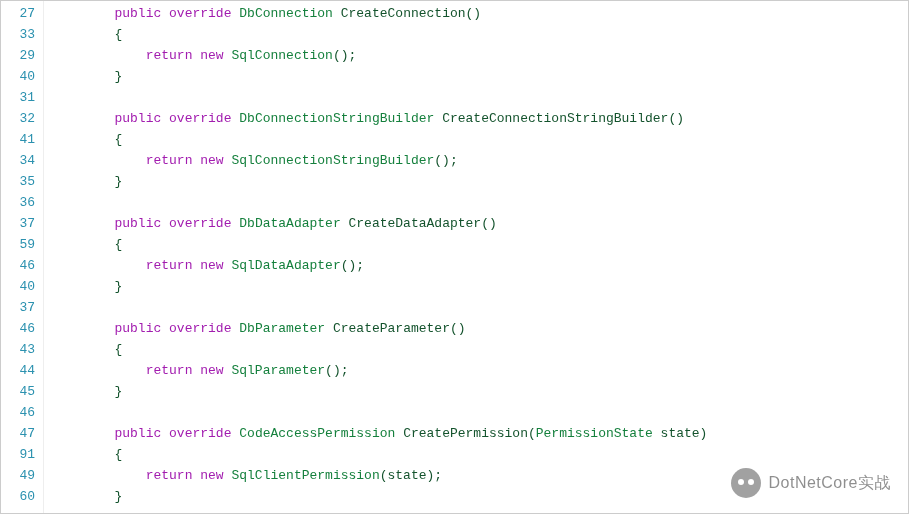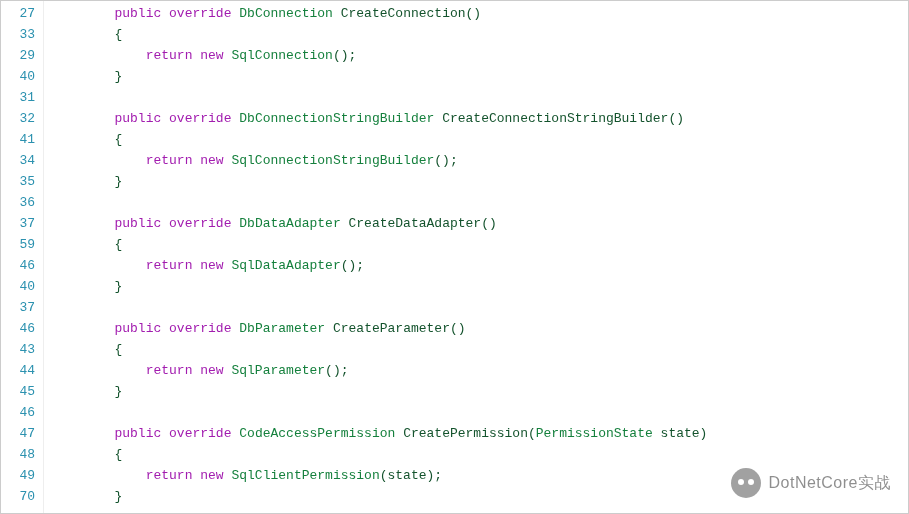--- a/index.html
+++ b/index.html
@@ -100,23 +100,23 @@
       <div class="ln">59</div>
       <div class="ln">46</div>
       <div class="ln">40</div>
       <div class="ln">37</div>
       <div class="ln">46</div>
       <div class="ln">43</div>
       <div class="ln">44</div>
       <div class="ln">45</div>
       <div class="ln">46</div>
       <div class="ln">47</div>
-      <div class="ln">48</div>
+      <div class="ln">91</div>
       <div class="ln">49</div>
-      <div class="ln">70</div>
+      <div class="ln">60</div>
     </div>
   <div class="code" id="code"><div class="code-line">        <span class="kw">public</span> <span class="kw">override</span> <span class="typ">DbConnection</span> <span class="plain">CreateConnection()</span></div><div class="code-line">        <span class="plain">{</span></div><div class="code-line">            <span class="kw">return</span> <span class="kw">new</span> <span class="typ">SqlConnection</span><span class="plain">();</span></div><div class="code-line">        <span class="plain">}</span></div><div class="code-line">&nbsp;</div><div class="code-line">        <span class="kw">public</span> <span class="kw">override</span> <span class="typ">DbConnectionStringBuilder</span> <span class="plain">CreateConnectionStringBuilder()</span></div><div class="code-line">        <span class="plain">{</span></div><div class="code-line">            <span class="kw">return</span> <span class="kw">new</span> <span class="typ">SqlConnectionStringBuilder</span><span class="plain">();</span></div><div class="code-line">        <span class="plain">}</span></div><div class="code-line">&nbsp;</div><div class="code-line">        <span class="kw">public</span> <span class="kw">override</span> <span class="typ">DbDataAdapter</span> <span class="plain">CreateDataAdapter()</span></div><div class="code-line">        <span class="plain">{</span></div><div class="code-line">            <span class="kw">return</span> <span class="kw">new</span> <span class="typ">SqlDataAdapter</span><span class="plain">();</span></div><div class="code-line">        <span class="plain">}</span></div><div class="code-line">&nbsp;</div><div class="code-line">        <span class="kw">public</span> <span class="kw">override</span> <span class="typ">DbParameter</span> <span class="plain">CreateParameter()</span></div><div class="code-line">        <span class="plain">{</span></div><div class="code-line">            <span class="kw">return</span> <span class="kw">new</span> <span class="typ">SqlParameter</span><span class="plain">();</span></div><div class="code-line">        <span class="plain">}</span></div><div class="code-line">&nbsp;</div><div class="code-line">        <span class="kw">public</span> <span class="kw">override</span> <span class="typ">CodeAccessPermission</span> <span class="plain">CreatePermission(</span><span class="typ">PermissionState</span> <span class="plain">state)</span></div><div class="code-line">        <span class="plain">{</span></div><div class="code-line">            <span class="kw">return</span> <span class="kw">new</span> <span class="typ">SqlClientPermission</span><span class="plain">(state);</span></div><div class="code-line">        <span class="plain">}</span></div></div>
 </div>
 
 <div class="watermark">
   <div class="watermark-icon"></div>
   <div class="watermark-text">DotNetCore实战</div>
 </div>
 
 </body></html>

